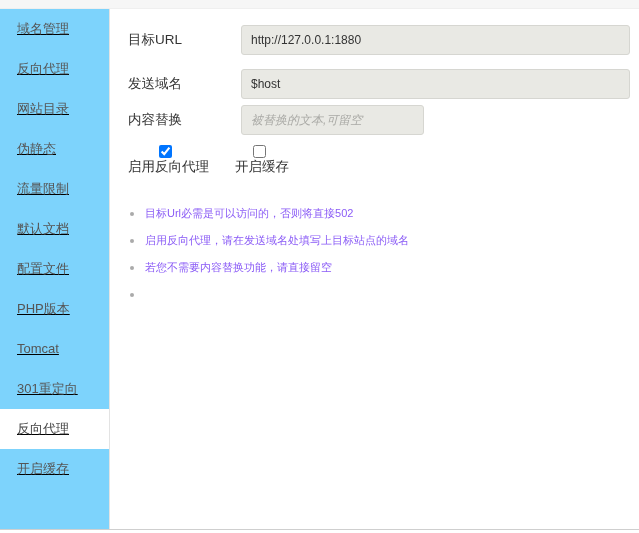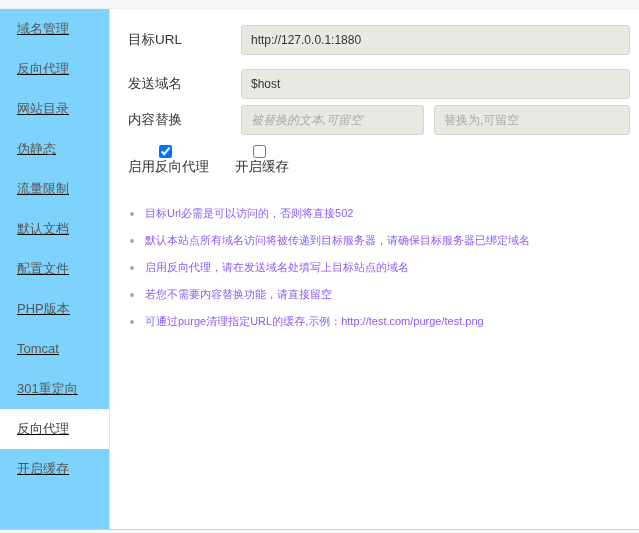--- a/index.html
+++ b/index.html
@@ -201,53 +201,47 @@
     </div>
 
     <div class="form-row" style="top:60px; width:502px;">
       <div class="form-label">发送域名</div>
       <input class="field" type="text" style="left: 113px; width: 389px;" value="$host">
     </div>
 
     <div class="form-row" style="top:96px; width:502px;">
       <div class="form-label">内容替换</div>
       <input class="field" type="text" style="left: 113px; width: 183px; font-style: italic;" placeholder="被替换的文本,可留空">
-      <input class="field" type="text" style="left: 306px; width: 196px;" placeholder="替换为,可留空">
     </div>
 
     <div class="check-row">
       <label class="check-wrap">
         <input type="checkbox" checked="" style="">
         <span class="check-label">启用反向代理</span>
       </label>
       <label class="check-wrap">
         <input type="checkbox" style="">
         <span class="check-label">开启缓存</span>
       </label>
     </div>
 
     <ul class="notes">
       <li>
         <span class="bullet"></span>
         <span>目标Url必需是可以访问的，否则将直接502</span>
       </li>
       <li>
         <span class="bullet"></span>
-        <span>默认本站点所有域名访问将被传递到目标服务器，请确保目标服务器已绑定域名</span>
-      </li>
-      <li>
-        <span class="bullet"></span>
         <span>启用反向代理，请在发送域名处填写上目标站点的域名</span>
       </li>
       <li>
         <span class="bullet"></span>
         <span>若您不需要内容替换功能，请直接留空</span>
       </li>
       <li>
         <span class="bullet"></span>
-        <span>可通过purge清理指定URL的缓存,示例：http://test.com/purge/test.png</span>
       </li>
     </ul>
 
   </div>
 
   <div class="bottom-strip"></div>
 </div>
 
 </body></html>

